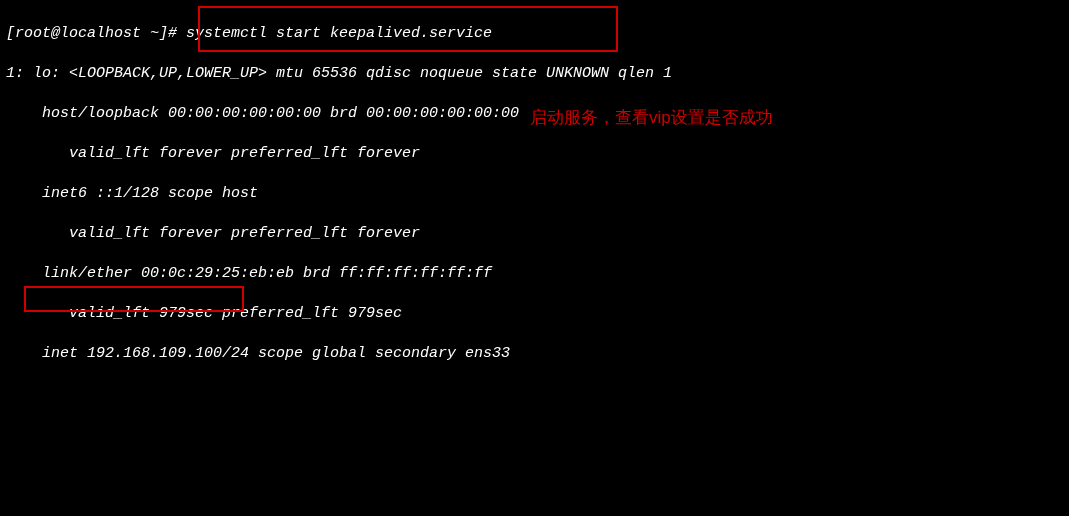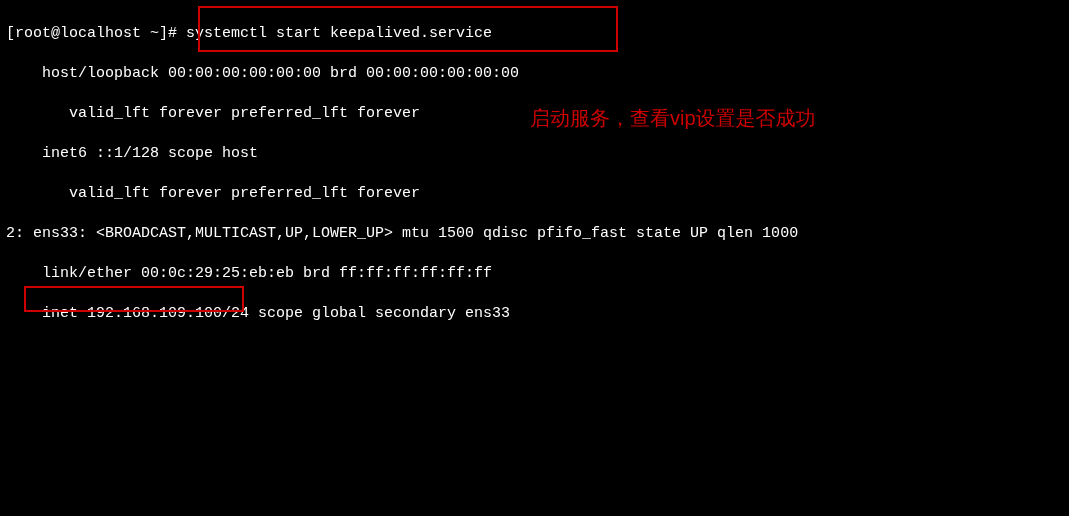--- a/index.html
+++ b/index.html
@@ -34,38 +34,39 @@
     top: 286px;
     left: 24px;
     width: 216px;
     height: 22px;
     pointer-events: none;
   }
   .annotation {
     position: absolute;
     color: #d00000;
     font-family: "Microsoft YaHei", "SimSun", sans-serif;
-    font-size: 20px;
+    font-size: 17px;
     top: 108px;
     left: 530px;
     white-space: nowrap;
   }
-  .line { display: block; }
+  .line { display: block; font-style: italic; }
 </style>
 </head>
 <body>
 
 <div class="terminal">
 <span class="line"><span>[root@localhost ~]# </span><span>systemctl start keepalived.service</span></span>
+<span class="line">1: lo: &lt;LOOPBACK,UP,LOWER_UP&gt; mtu 65536 qdisc noqueue state UNKNOWN qlen 1</span>
 <span class="line">    host/loopback 00:00:00:00:00:00 brd 00:00:00:00:00:00</span>
 <span class="line">       valid_lft forever preferred_lft forever</span>
 <span class="line">    inet6 ::1/128 scope host</span>
 <span class="line">       valid_lft forever preferred_lft forever</span>
-<span class="line">2: ens33: &lt;BROADCAST,MULTICAST,UP,LOWER_UP&gt; mtu 1500 qdisc pfifo_fast state UP qlen 1000</span>
 <span class="line">    link/ether 00:0c:29:25:eb:eb brd ff:ff:ff:ff:ff:ff</span>
+<span class="line">       valid_lft 979sec preferred_lft 979sec</span>
 <span class="line">    inet 192.168.109.100/24 scope global secondary ens33</span>
 
 
 
 
 
 
 
 
 

